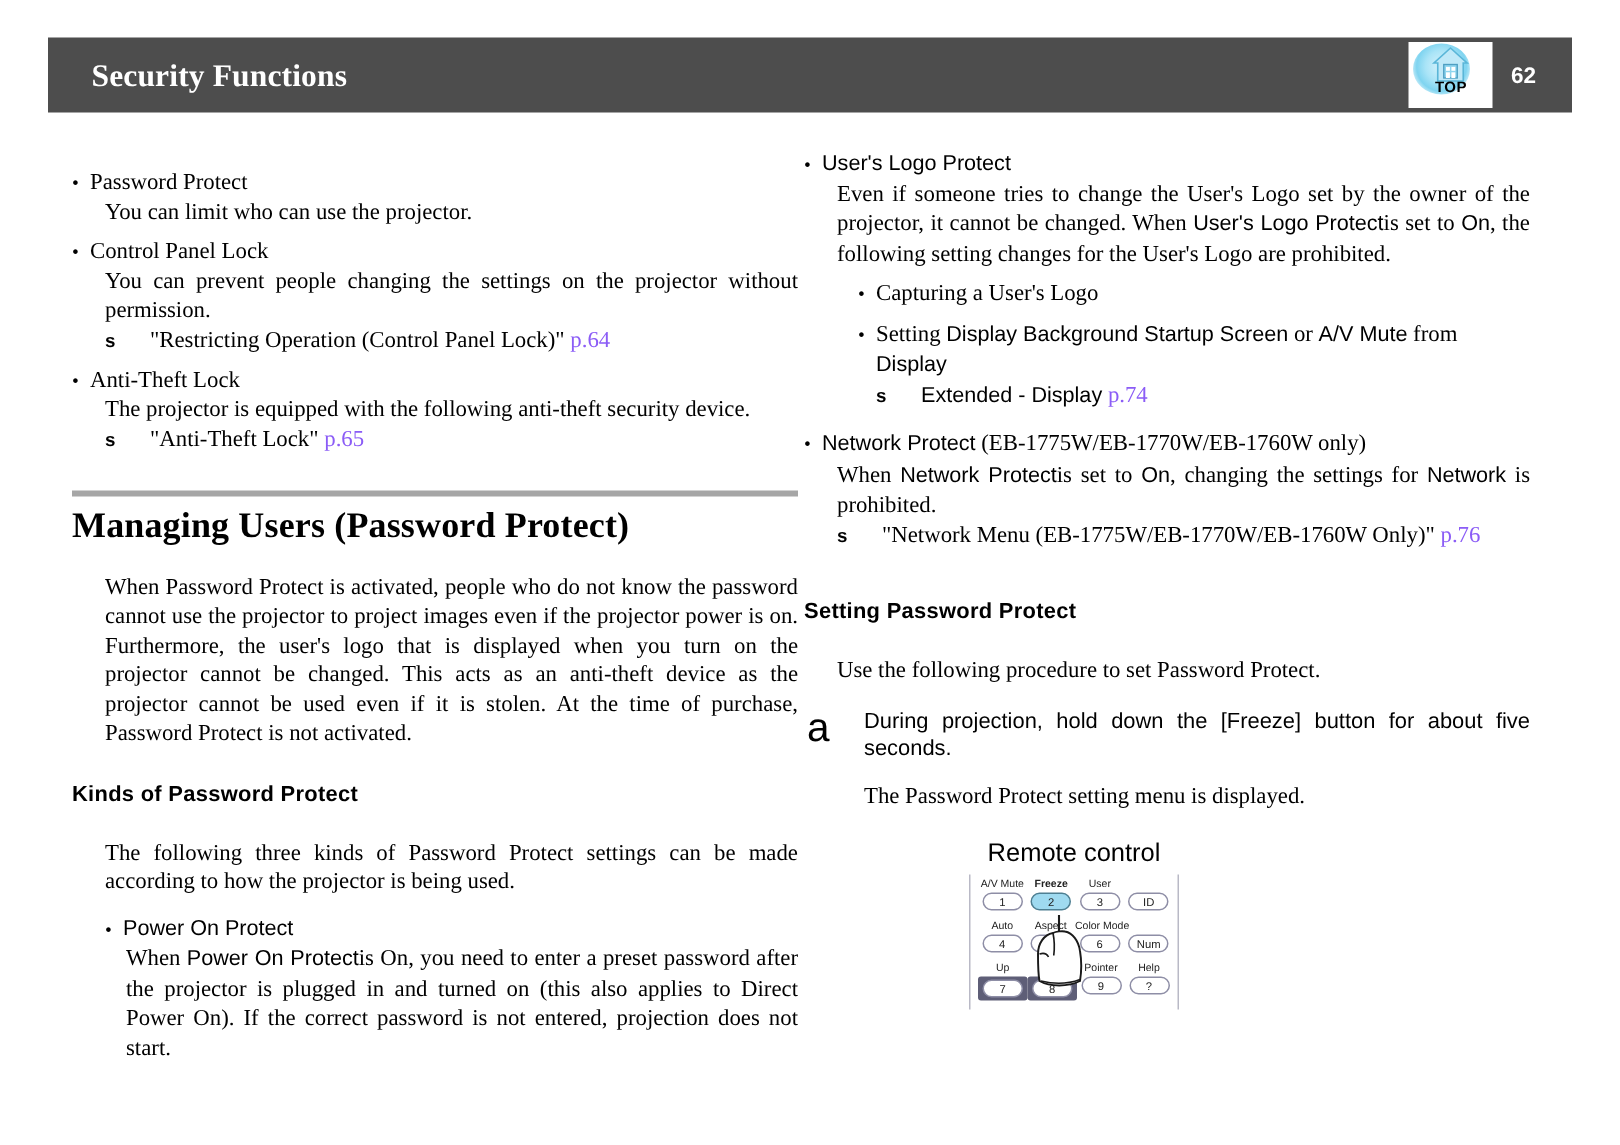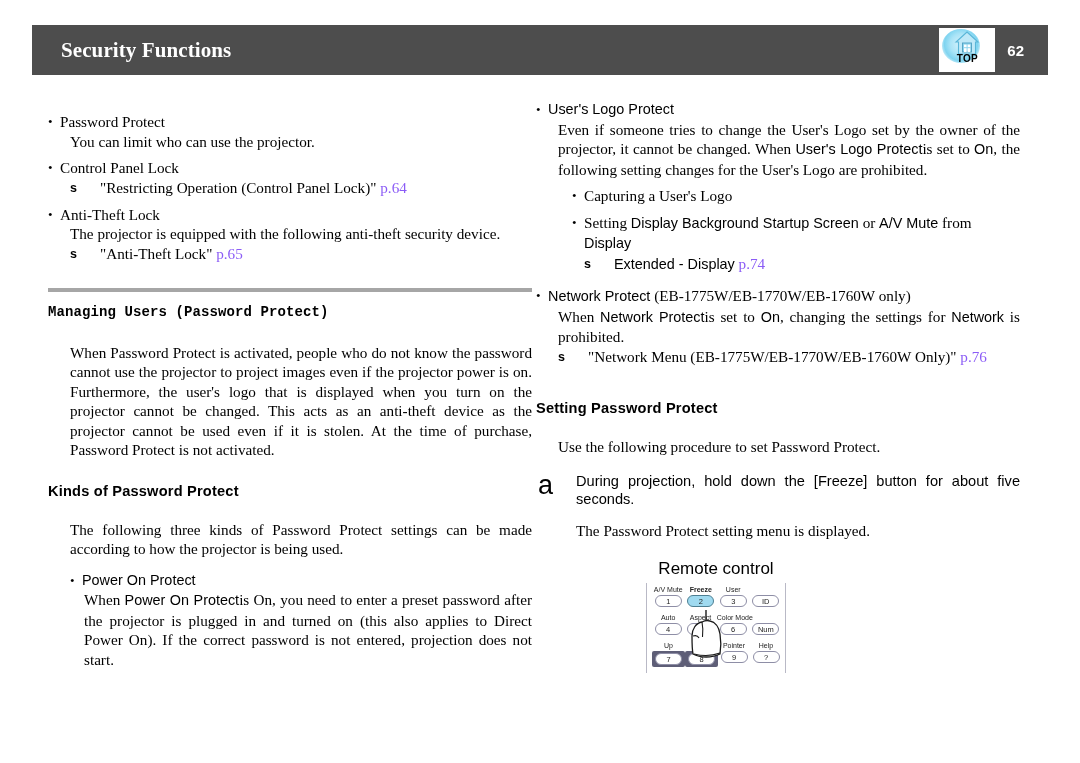--- a/index.html
+++ b/index.html
@@ -145,23 +145,23 @@
     font-size: 14.4px;
   }
 
   
   .rule {
     height: 4px;
     background: #a6a6a6;
     margin-bottom: 9px;
   }
   .h2 {
-    font-family: Liberation Mono, monospace;
+    font-family: Liberation Serif, serif;
     font-weight: bold;
-    font-size: 14px;
+    font-size: 24px;
     line-height: 22px;
     margin: 0;
     letter-spacing: 0.1px;
   }
   .h3 {
     font-family: "Liberation Sans", sans-serif;
     font-weight: bold;
     font-size: 14.6px;
     line-height: 18px;
     margin: 0;
@@ -311,20 +311,21 @@
     <div class="para indent-1">You can limit who can use the projector.</div>
   </div>
 
   <div class="gap-sm"></div>
 
   <div>
     <div class="bullet-row">
       <span class="bullet-dot">•</span>
       <span class="bullet-text">Control Panel Lock</span>
     </div>
+    <div class="para indent-1">You can prevent people changing the settings on the projector without permission.</div>
     <div class="ref-row">
       <span class="ref-arrow">s</span>
       <span><span>"Restricting Operation (Control Panel Lock)"</span> <span class="link">p.64</span></span>
     </div>
   </div>
 
   <div class="gap-sm"></div>
 
   <div>
     <div class="bullet-row">

